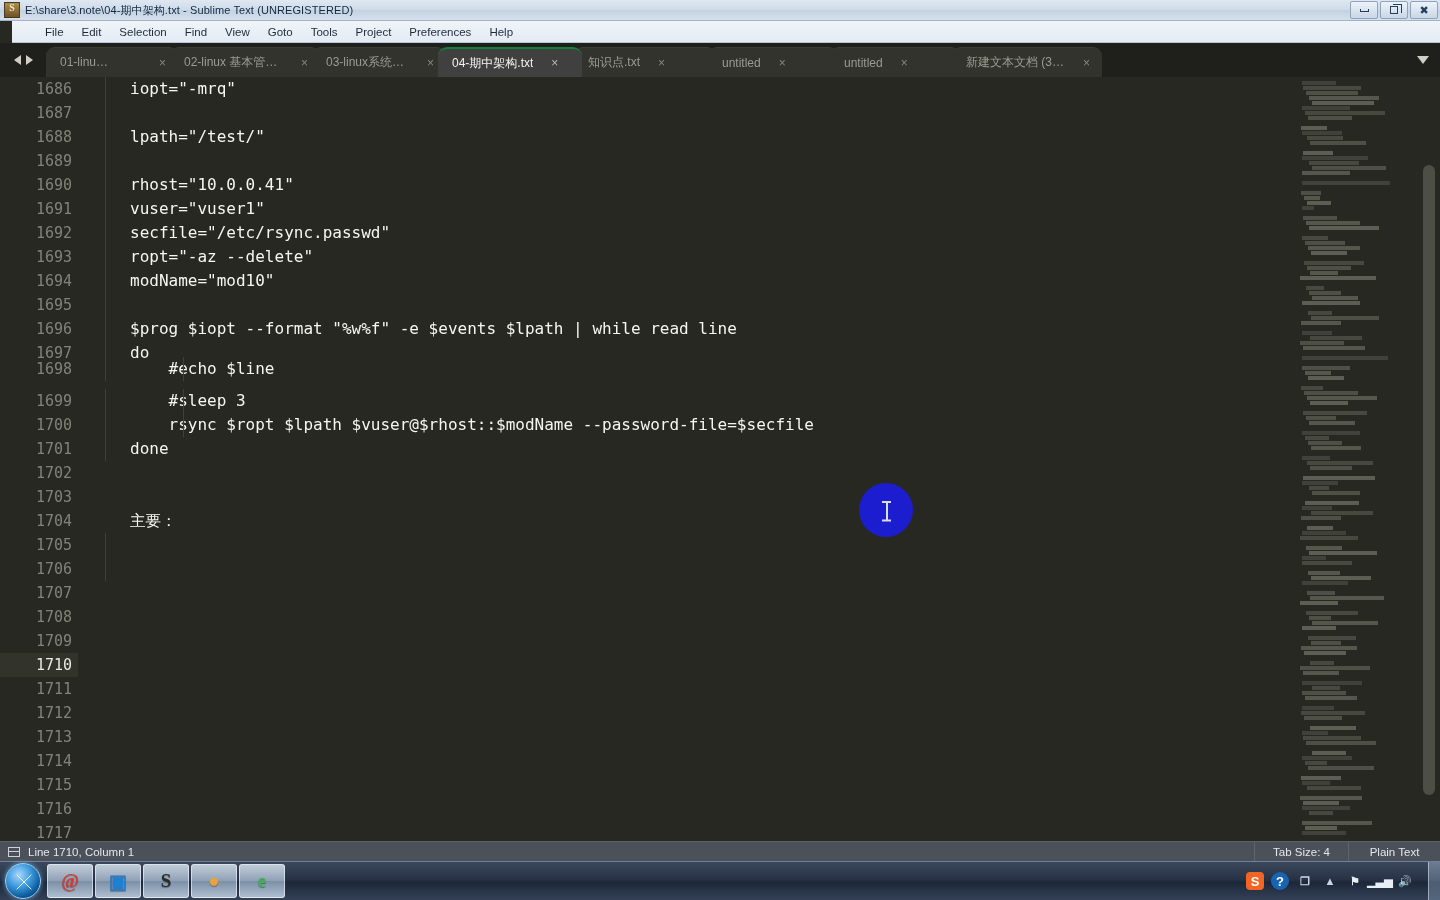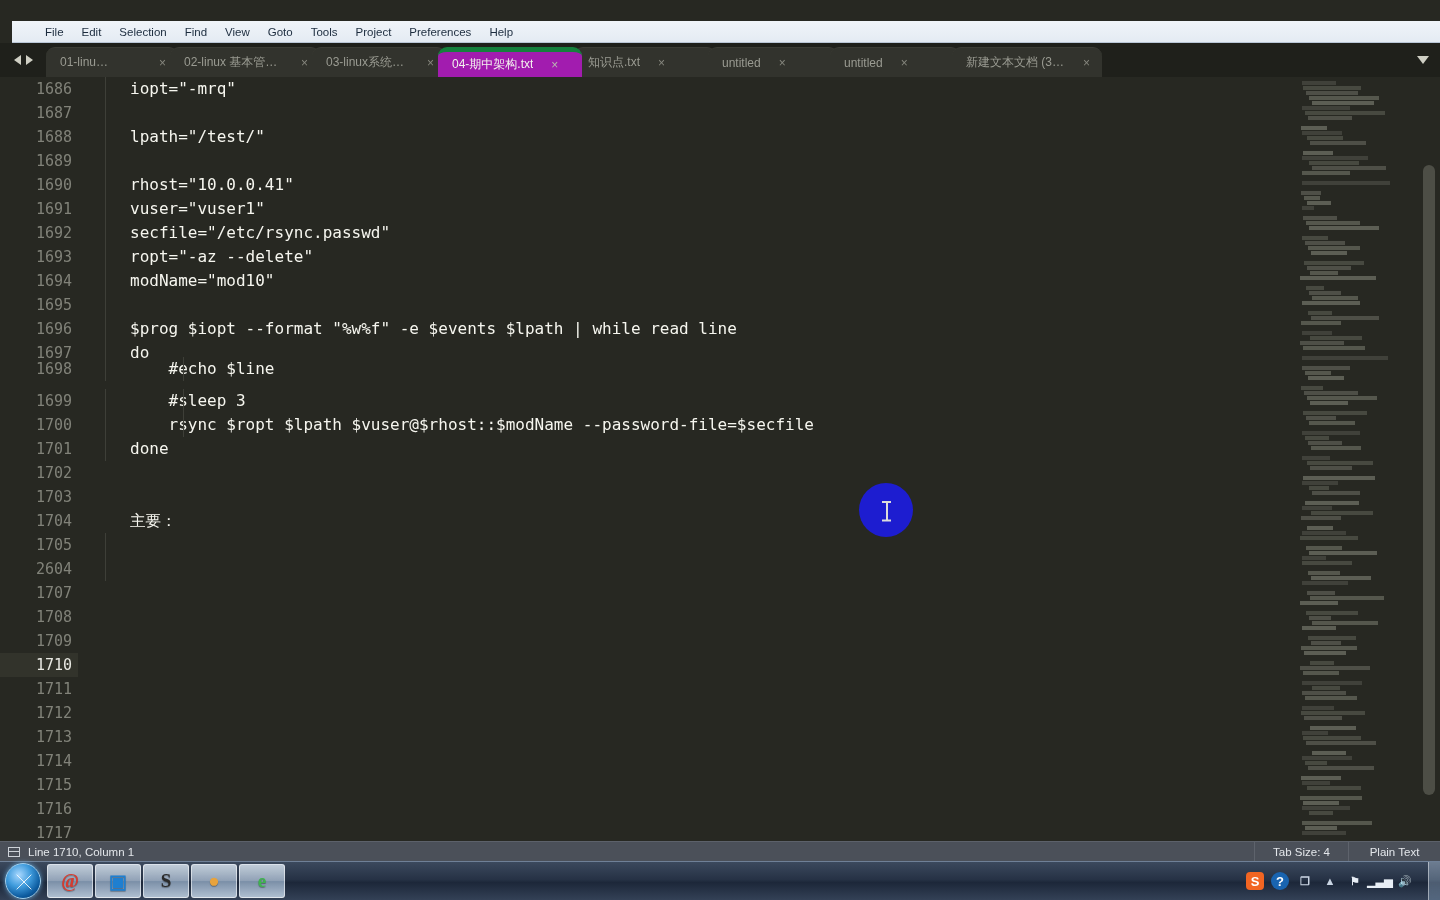--- a/index.html
+++ b/index.html
@@ -99,24 +99,24 @@
     font-size: 12px;
     white-space: nowrap;
     position: relative;
     margin-right: -8px;
     border-radius: 9px 9px 0 0;
     border-top: 1px solid #3c3d36;
     min-width: 0;
     flex: 0 0 auto;
   }
   .tab.active {
-    background: #a21caf;
+    background: #404040;
     color: #f3f3ee;
     z-index: 5;
-    border-top: 5px solid #15803d;
+    border-top: 2px solid #15803d;
   }
   .tab-label { overflow: hidden; text-overflow: ellipsis; }
   .tab-close {
     margin-left: 18px;
     font-size: 12px; color: #86877e;
     line-height: 1;
   }
   .tab.active .tab-close { color: #b9bab1; }
   .tab-menu-arrow {
     width: 34px; height: 34px; flex: 0 0 auto;
@@ -290,20 +290,35 @@
     background: linear-gradient(180deg, rgba(200,220,240,0.35), rgba(140,170,200,0.35));
     border-left: 1px solid rgba(255,255,255,0.45);
     margin-left: 4px;
   }
 </style>
 </head>
 <body>
 
 <div id="app">
 
+  <div class="titlebar">
+    <div class="title-icon"></div>
+    <div class="title-text">E:\share\3.note\04-期中架构.txt - Sublime Text (UNREGISTERED)</div>
+    <div class="win-buttons">
+      <div class="win-btn">
+          <span class="glyph-min"></span>
+        </div>
+      <div class="win-btn">
+          <span class="glyph-max"></span>
+        </div>
+      <div class="win-btn">
+          <span class="g">✖</span>
+        </div>
+    </div>
+  </div>
 
   <div class="menubar" id="menubar">
       <div class="menu-item">File</div>
       <div class="menu-item">Edit</div>
       <div class="menu-item">Selection</div>
       <div class="menu-item">Find</div>
       <div class="menu-item">View</div>
       <div class="menu-item">Goto</div>
       <div class="menu-item">Tools</div>
       <div class="menu-item">Project</div>
@@ -451,21 +466,21 @@
         </div>
         <div class="row" style="top: 432px; position: absolute; width: 1300px;">
           <div class="lineno">1704</div>
           <div class="code cjk" style="left: 78px;">主要：</div>
         </div>
         <div class="row" style="top: 456px; position: absolute; width: 1300px;">
           <div class="lineno">1705</div>
           <div class="indent-guide ig1" style="left: 105px;"></div>
         </div>
         <div class="row" style="top: 480px; position: absolute; width: 1300px;">
-          <div class="lineno">2604</div>
+          <div class="lineno">1706</div>
           <div class="indent-guide ig1" style="left: 105px;"></div>
         </div>
         <div class="row" style="top: 504px; position: absolute; width: 1300px;">
           <div class="lineno">1707</div>
           <div class="code" style="left: 78px;"></div>
         </div>
         <div class="row" style="top: 528px; position: absolute; width: 1300px;">
           <div class="lineno">1708</div>
           <div class="code" style="left: 78px;"></div>
         </div>

